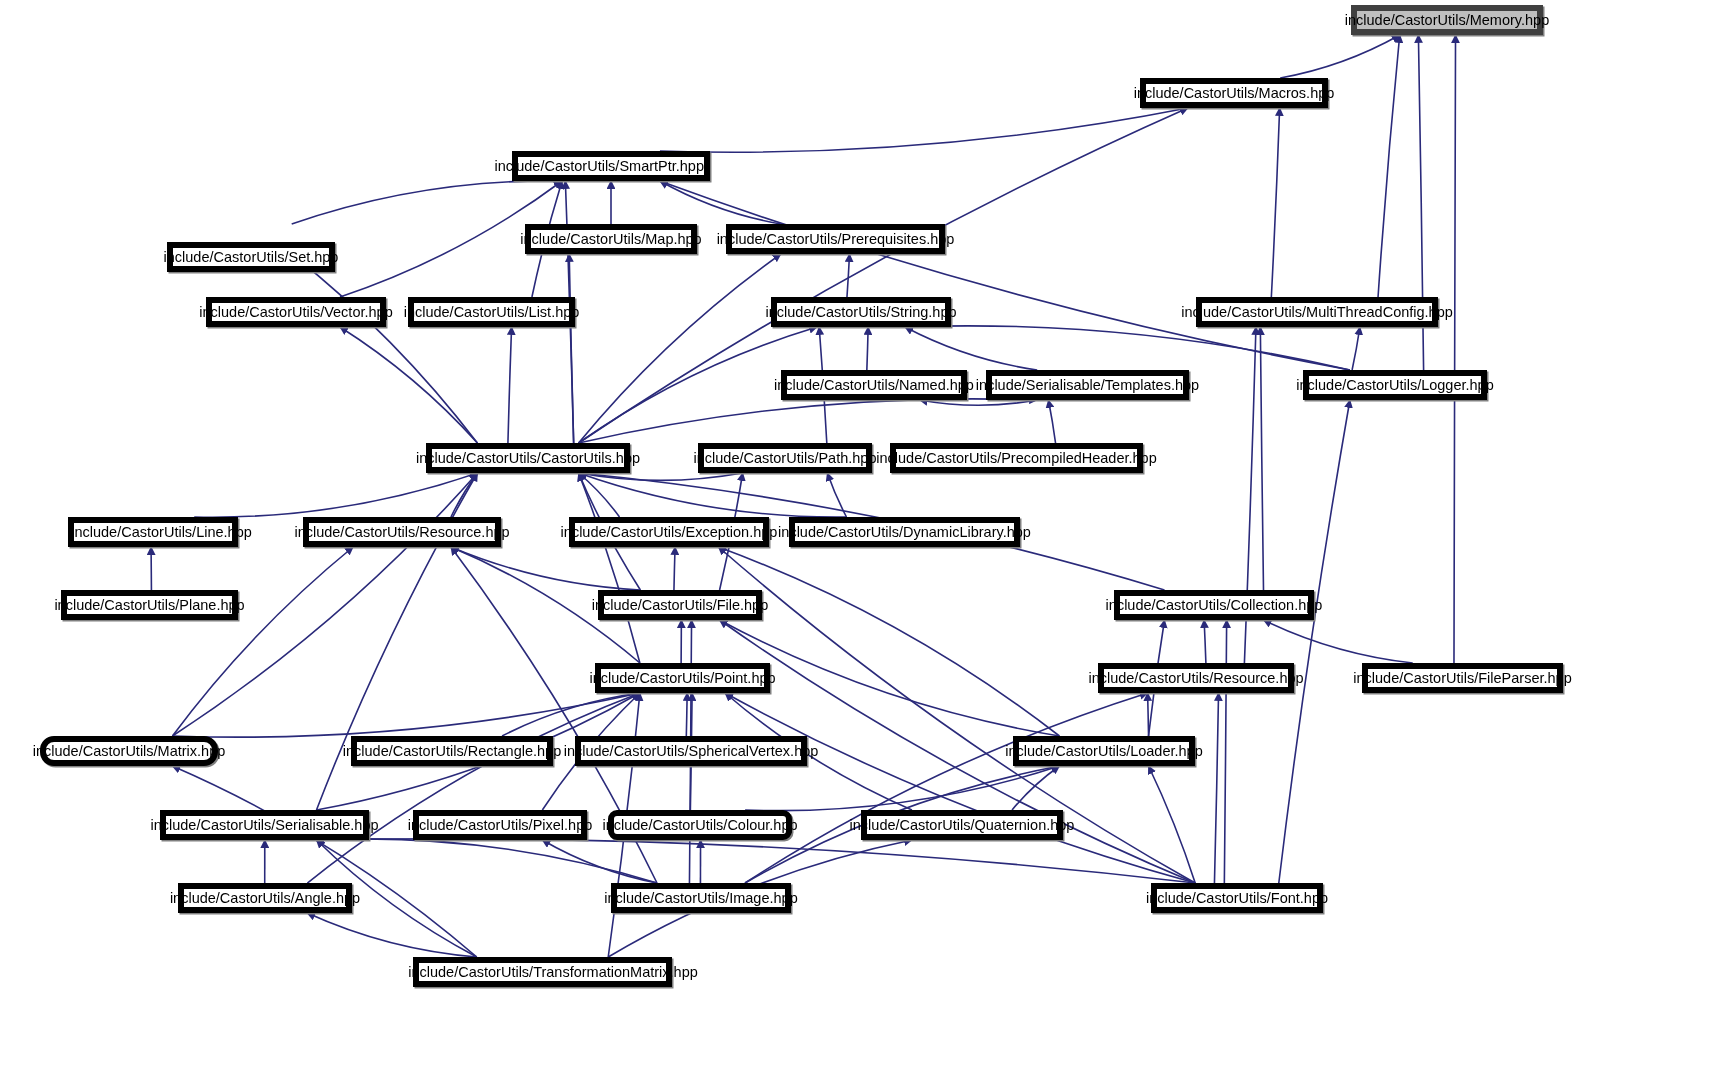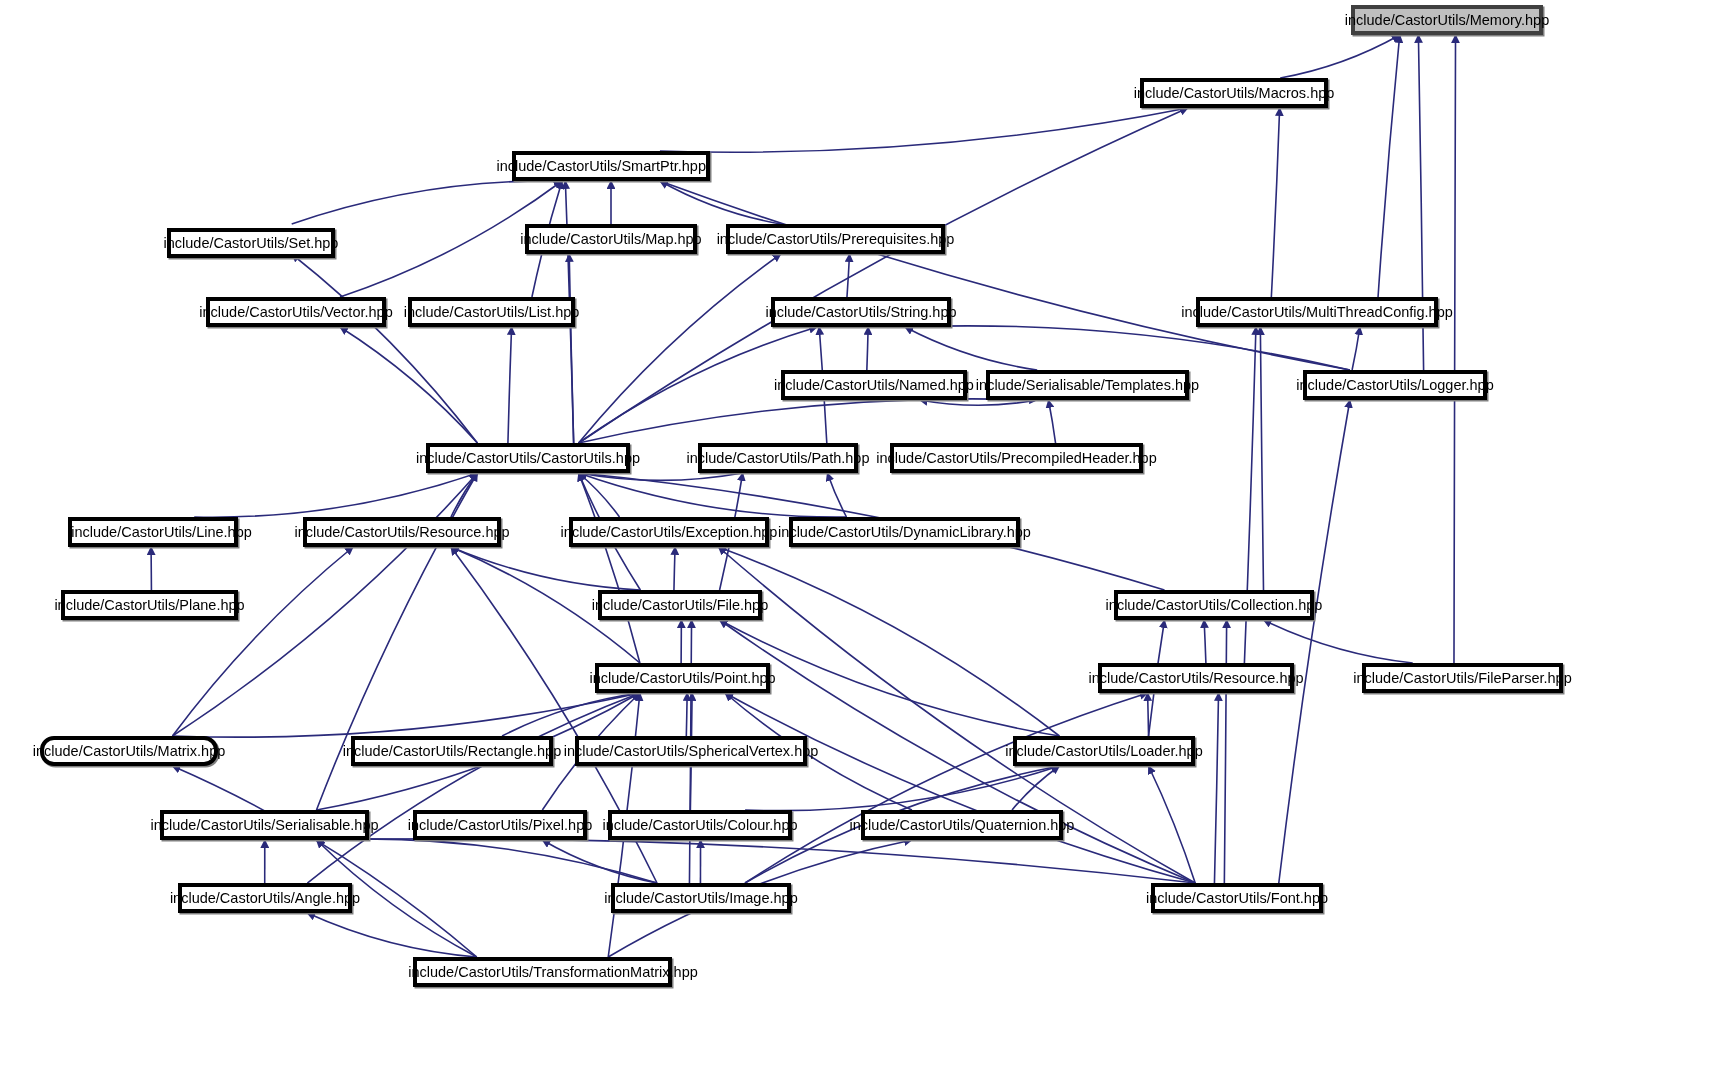--- a/index.html
+++ b/index.html
@@ -19,21 +19,21 @@
     position: absolute;
     left: 0;
     top: 0;
     width: 1712px;
     height: 1083px;
     pointer-events: none;
   }
   .node {
     position: absolute;
     box-sizing: border-box;
-    border: 4px solid #000000;
+    border: 6px solid #000000;
     background: #ffffff;
     color: #000000;
     font-size: 14.5px;
     line-height: 1;
     white-space: nowrap;
     display: flex;
     align-items: center;
     justify-content: center;
     height: 30px;
     box-shadow: 1.5px 1.5px 0 0 #808080;
@@ -146,21 +146,21 @@
   <div id="nodes">
       <div class="node root" style="left: 1351px; top: 5px; width: 192px;">
         <span>include/CastorUtils/Memory.hpp</span>
       </div>
       <div class="node" style="left: 1140px; top: 78px; width: 188px;">
         <span>include/CastorUtils/Macros.hpp</span>
       </div>
       <div class="node" style="left: 512px; top: 151px; width: 198px; justify-content: flex-end;">
         <span>include/CastorUtils/SmartPtr.hpp</span>
       </div>
-      <div class="node" style="left: 167px; top: 228px; width: 168px;">
+      <div class="node" style="left: 167px; top: 242px; width: 168px;">
         <span>include/CastorUtils/Set.hpp</span>
       </div>
       <div class="node" style="left: 525px; top: 224px; width: 172px;">
         <span>include/CastorUtils/Map.hpp</span>
       </div>
       <div class="node" style="left: 726px; top: 224px; width: 219px;">
         <span>include/CastorUtils/Prerequisites.hpp</span>
       </div>
       <div class="node" style="left: 1196px; top: 297px; width: 242px;">
         <span>include/CastorUtils/MultiThreadConfig.hpp</span>
@@ -179,21 +179,21 @@
       </div>
       <div class="node" style="left: 986px; top: 370px; width: 203px;">
         <span>include/Serialisable/Templates.hpp</span>
       </div>
       <div class="node" style="left: 1303px; top: 370px; width: 184px;">
         <span>include/CastorUtils/Logger.hpp</span>
       </div>
       <div class="node" style="left: 426px; top: 443px; width: 204px;">
         <span>include/CastorUtils/CastorUtils.hpp</span>
       </div>
-      <div class="node" style="left: 698px; top: 443px; width: 160px;">
+      <div class="node" style="left: 698px; top: 443px; width: 174px;">
         <span>include/CastorUtils/Path.hpp</span>
       </div>
       <div class="node" style="left: 890px; top: 443px; width: 253px;">
         <span>include/CastorUtils/PrecompiledHeader.hpp</span>
       </div>
       <div class="node" style="left: 68px; top: 517px; width: 170px; padding-left: 17px;">
         <span>include/CastorUtils/Line.hpp</span>
       </div>
       <div class="node" style="left: 303px; top: 517px; width: 198px;">
         <span>include/CastorUtils/Resource.hpp</span>
@@ -233,21 +233,21 @@
       </div>
       <div class="node" style="left: 1013px; top: 736px; width: 182px;">
         <span>include/CastorUtils/Loader.hpp</span>
       </div>
       <div class="node" style="left: 160px; top: 810px; width: 209px;">
         <span>include/CastorUtils/Serialisable.hpp</span>
       </div>
       <div class="node" style="left: 413px; top: 810px; width: 174px;">
         <span>include/CastorUtils/Pixel.hpp</span>
       </div>
-      <div class="node" style="left: 608px; top: 810px; width: 184px;">
+      <div class="node" style="left: 608px; top: 810px; width: 184px; border-radius: 9px;">
         <span>include/CastorUtils/Colour.hpp</span>
       </div>
       <div class="node" style="left: 861px; top: 810px; width: 202px;">
         <span>include/CastorUtils/Quaternion.hpp</span>
       </div>
       <div class="node" style="left: 178px; top: 883px; width: 174px;">
         <span>include/CastorUtils/Angle.hpp</span>
       </div>
       <div class="node" style="left: 611px; top: 883px; width: 180px;">
         <span>include/CastorUtils/Image.hpp</span>

